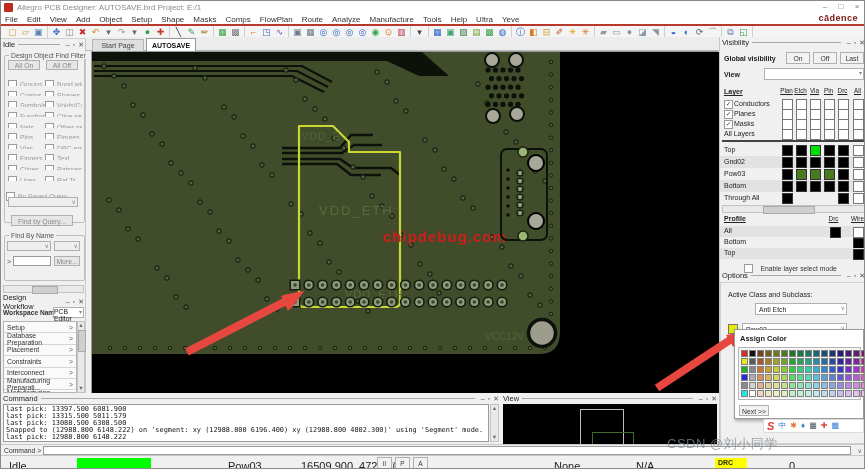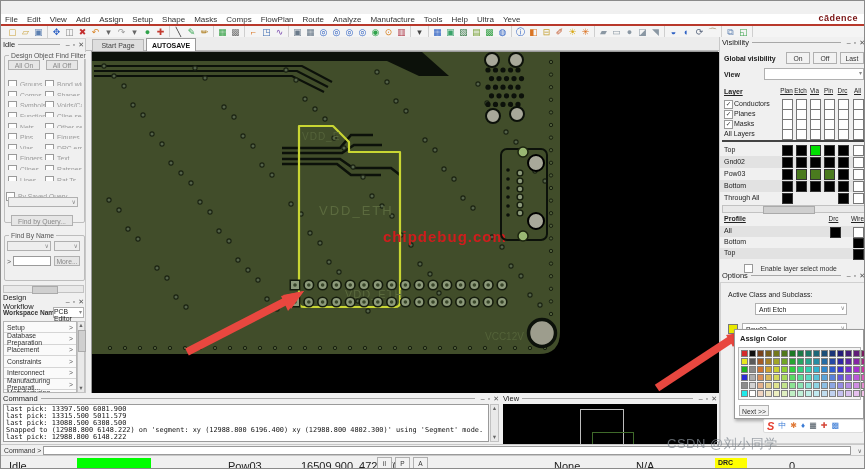--- a/index.html
+++ b/index.html
@@ -51,27 +51,34 @@
   .scroll{background:#e9e9e9;border:1px solid #c2c2c2;}
   .thumb{background:#cfcfcf;border:1px solid #aaa;position:absolute;}
   .sarr{position:absolute;font-size:5.5px;color:#666;text-align:center;width:100%;line-height:7px;}
   canvas,svg{display:block;}
 </style>
 </head>
 <body>
 
 <div id="app">
 
+  <div id="titlebar" class="abs">
+    <div id="title-icon" class="abs"></div>
+    <div id="title-text" class="abs">Allegro PCB Designer: AUTOSAVE.brd  Project: E:/1</div>
+    <div class="abs winbtn" style="right:34px;">–</div>
+    <div class="abs winbtn" style="right:18px;">□</div>
+    <div class="abs winbtn" style="right:2px;">×</div>
+  </div>
 
   <div id="menubar" class="abs">
       <span class="menu-item">File</span>
       <span class="menu-item">Edit</span>
       <span class="menu-item">View</span>
       <span class="menu-item">Add</span>
-      <span class="menu-item">Assign</span>
+      <span class="menu-item">Object</span>
       <span class="menu-item">Setup</span>
       <span class="menu-item">Shape</span>
       <span class="menu-item">Masks</span>
       <span class="menu-item">Comps</span>
       <span class="menu-item">FlowPlan</span>
       <span class="menu-item">Route</span>
       <span class="menu-item">Analyze</span>
       <span class="menu-item">Manufacture</span>
       <span class="menu-item">Tools</span>
       <span class="menu-item">Help</span>

